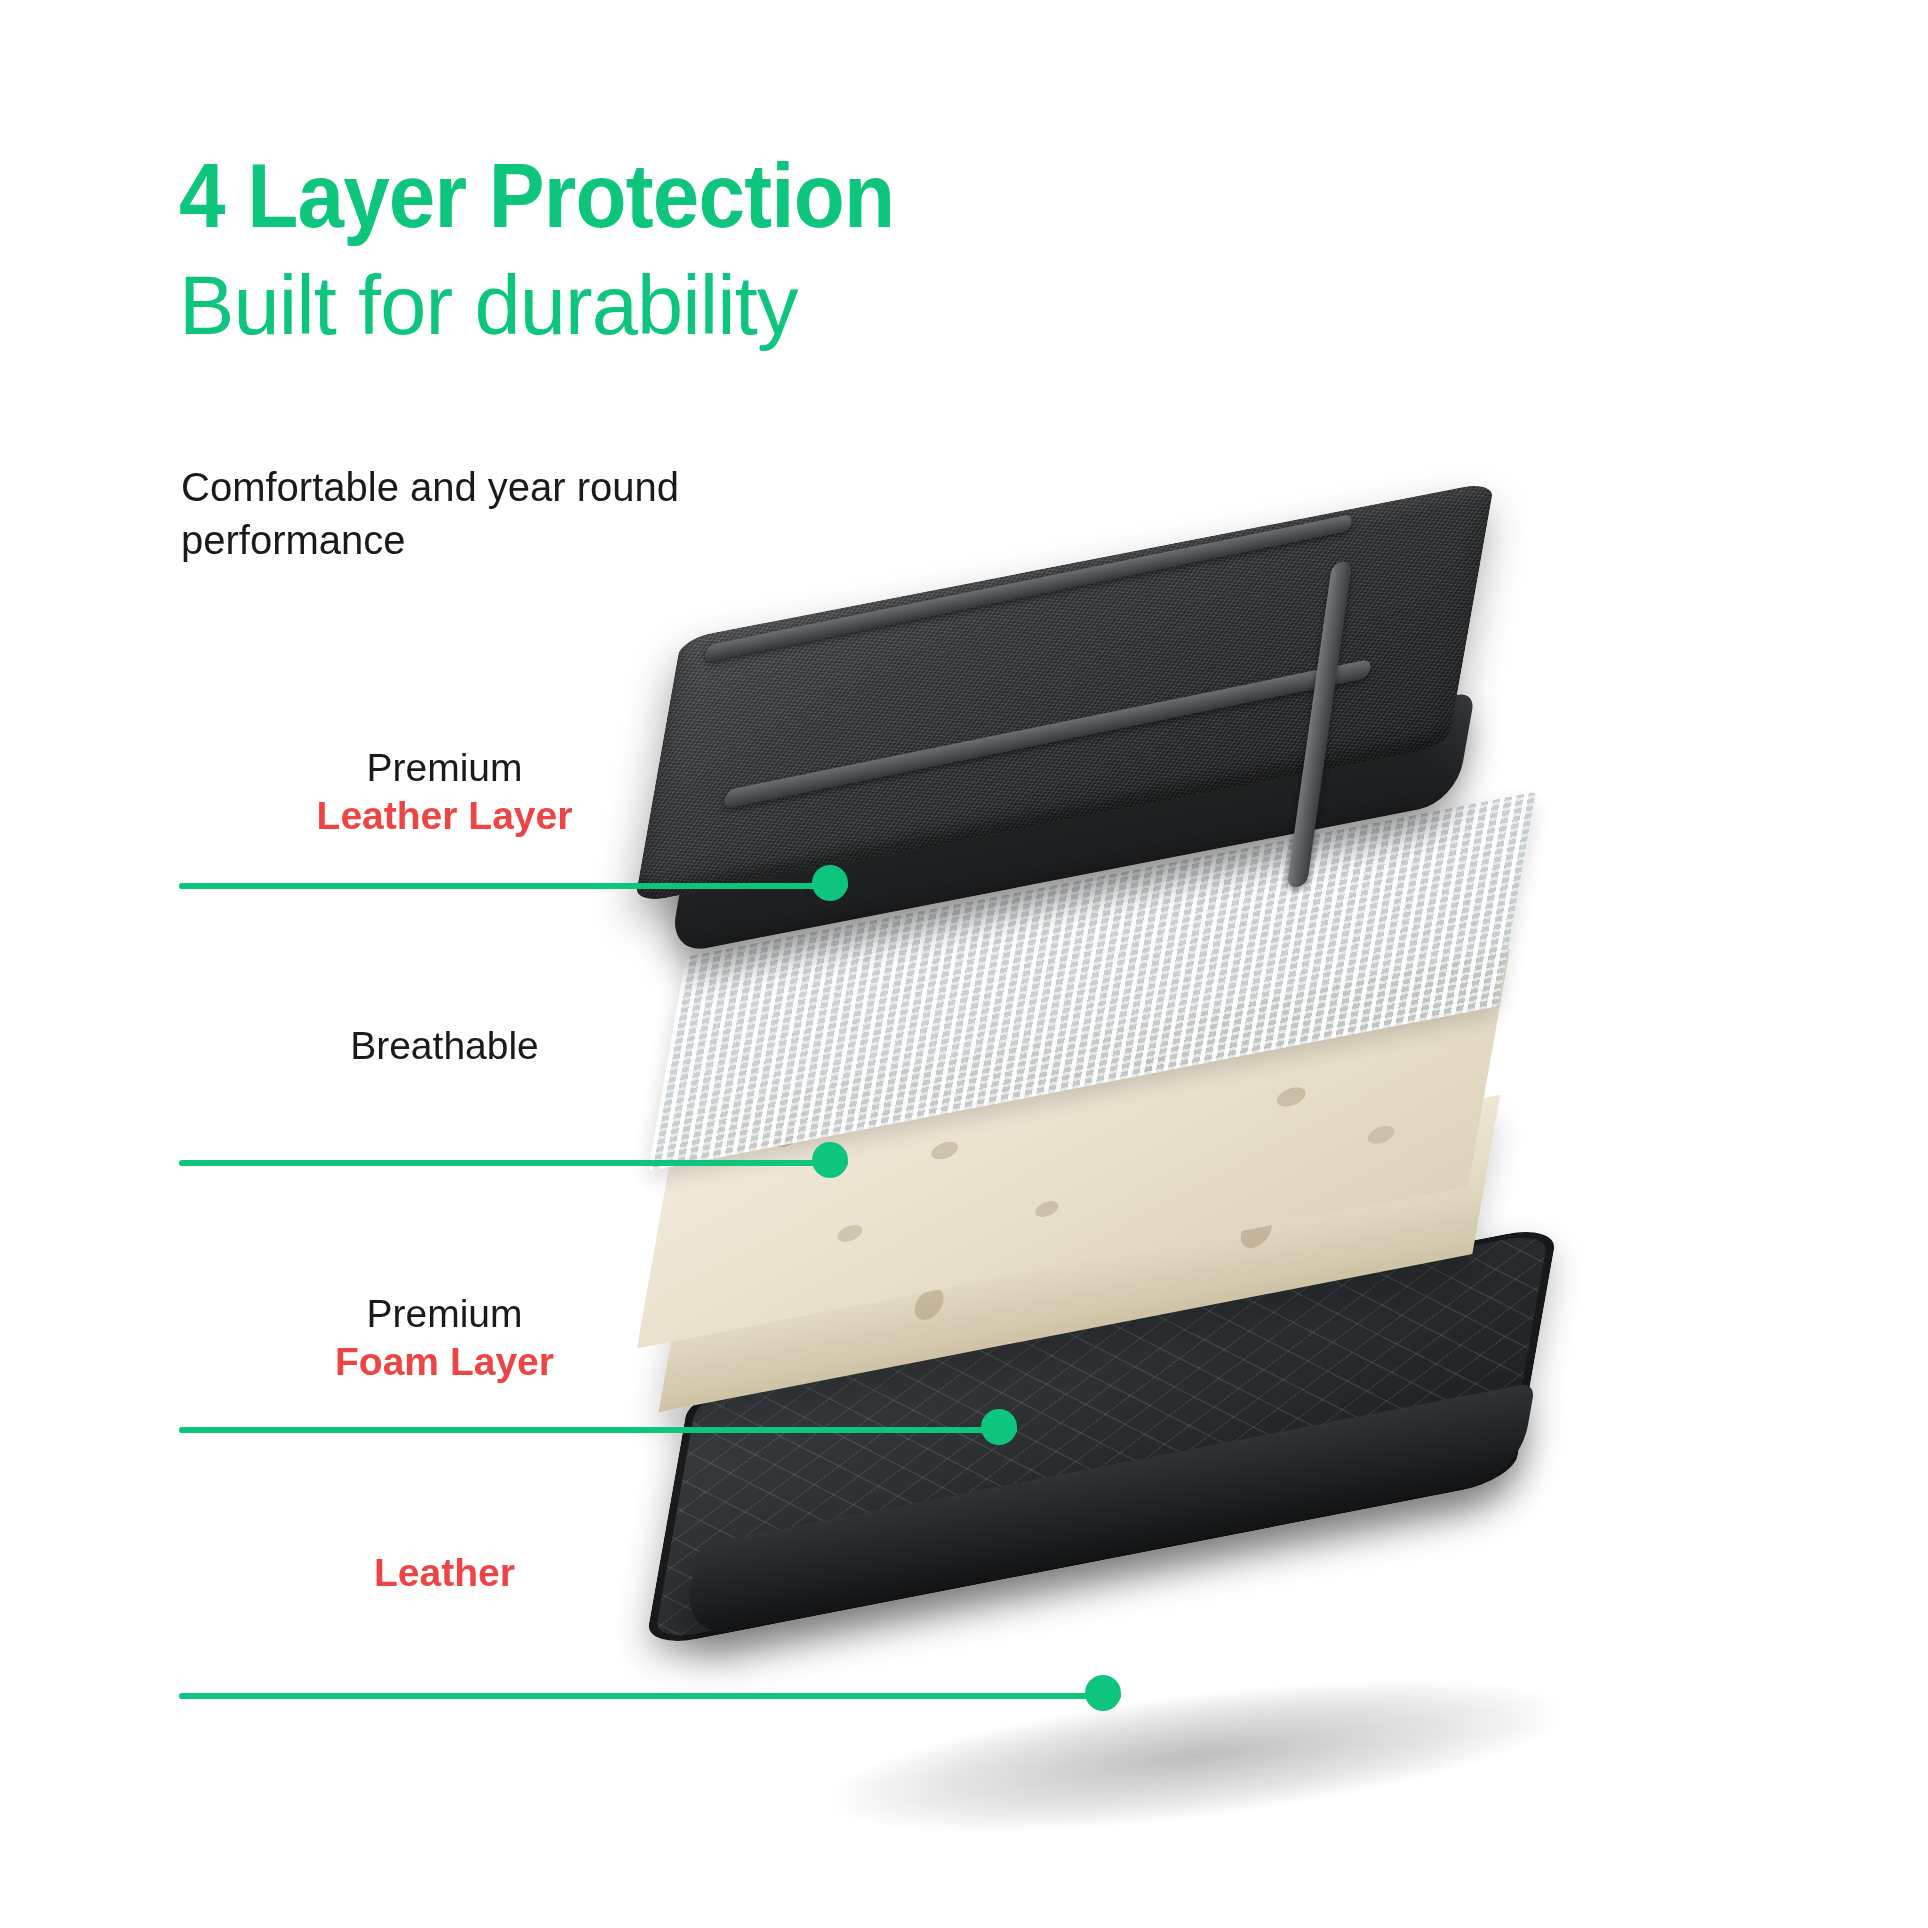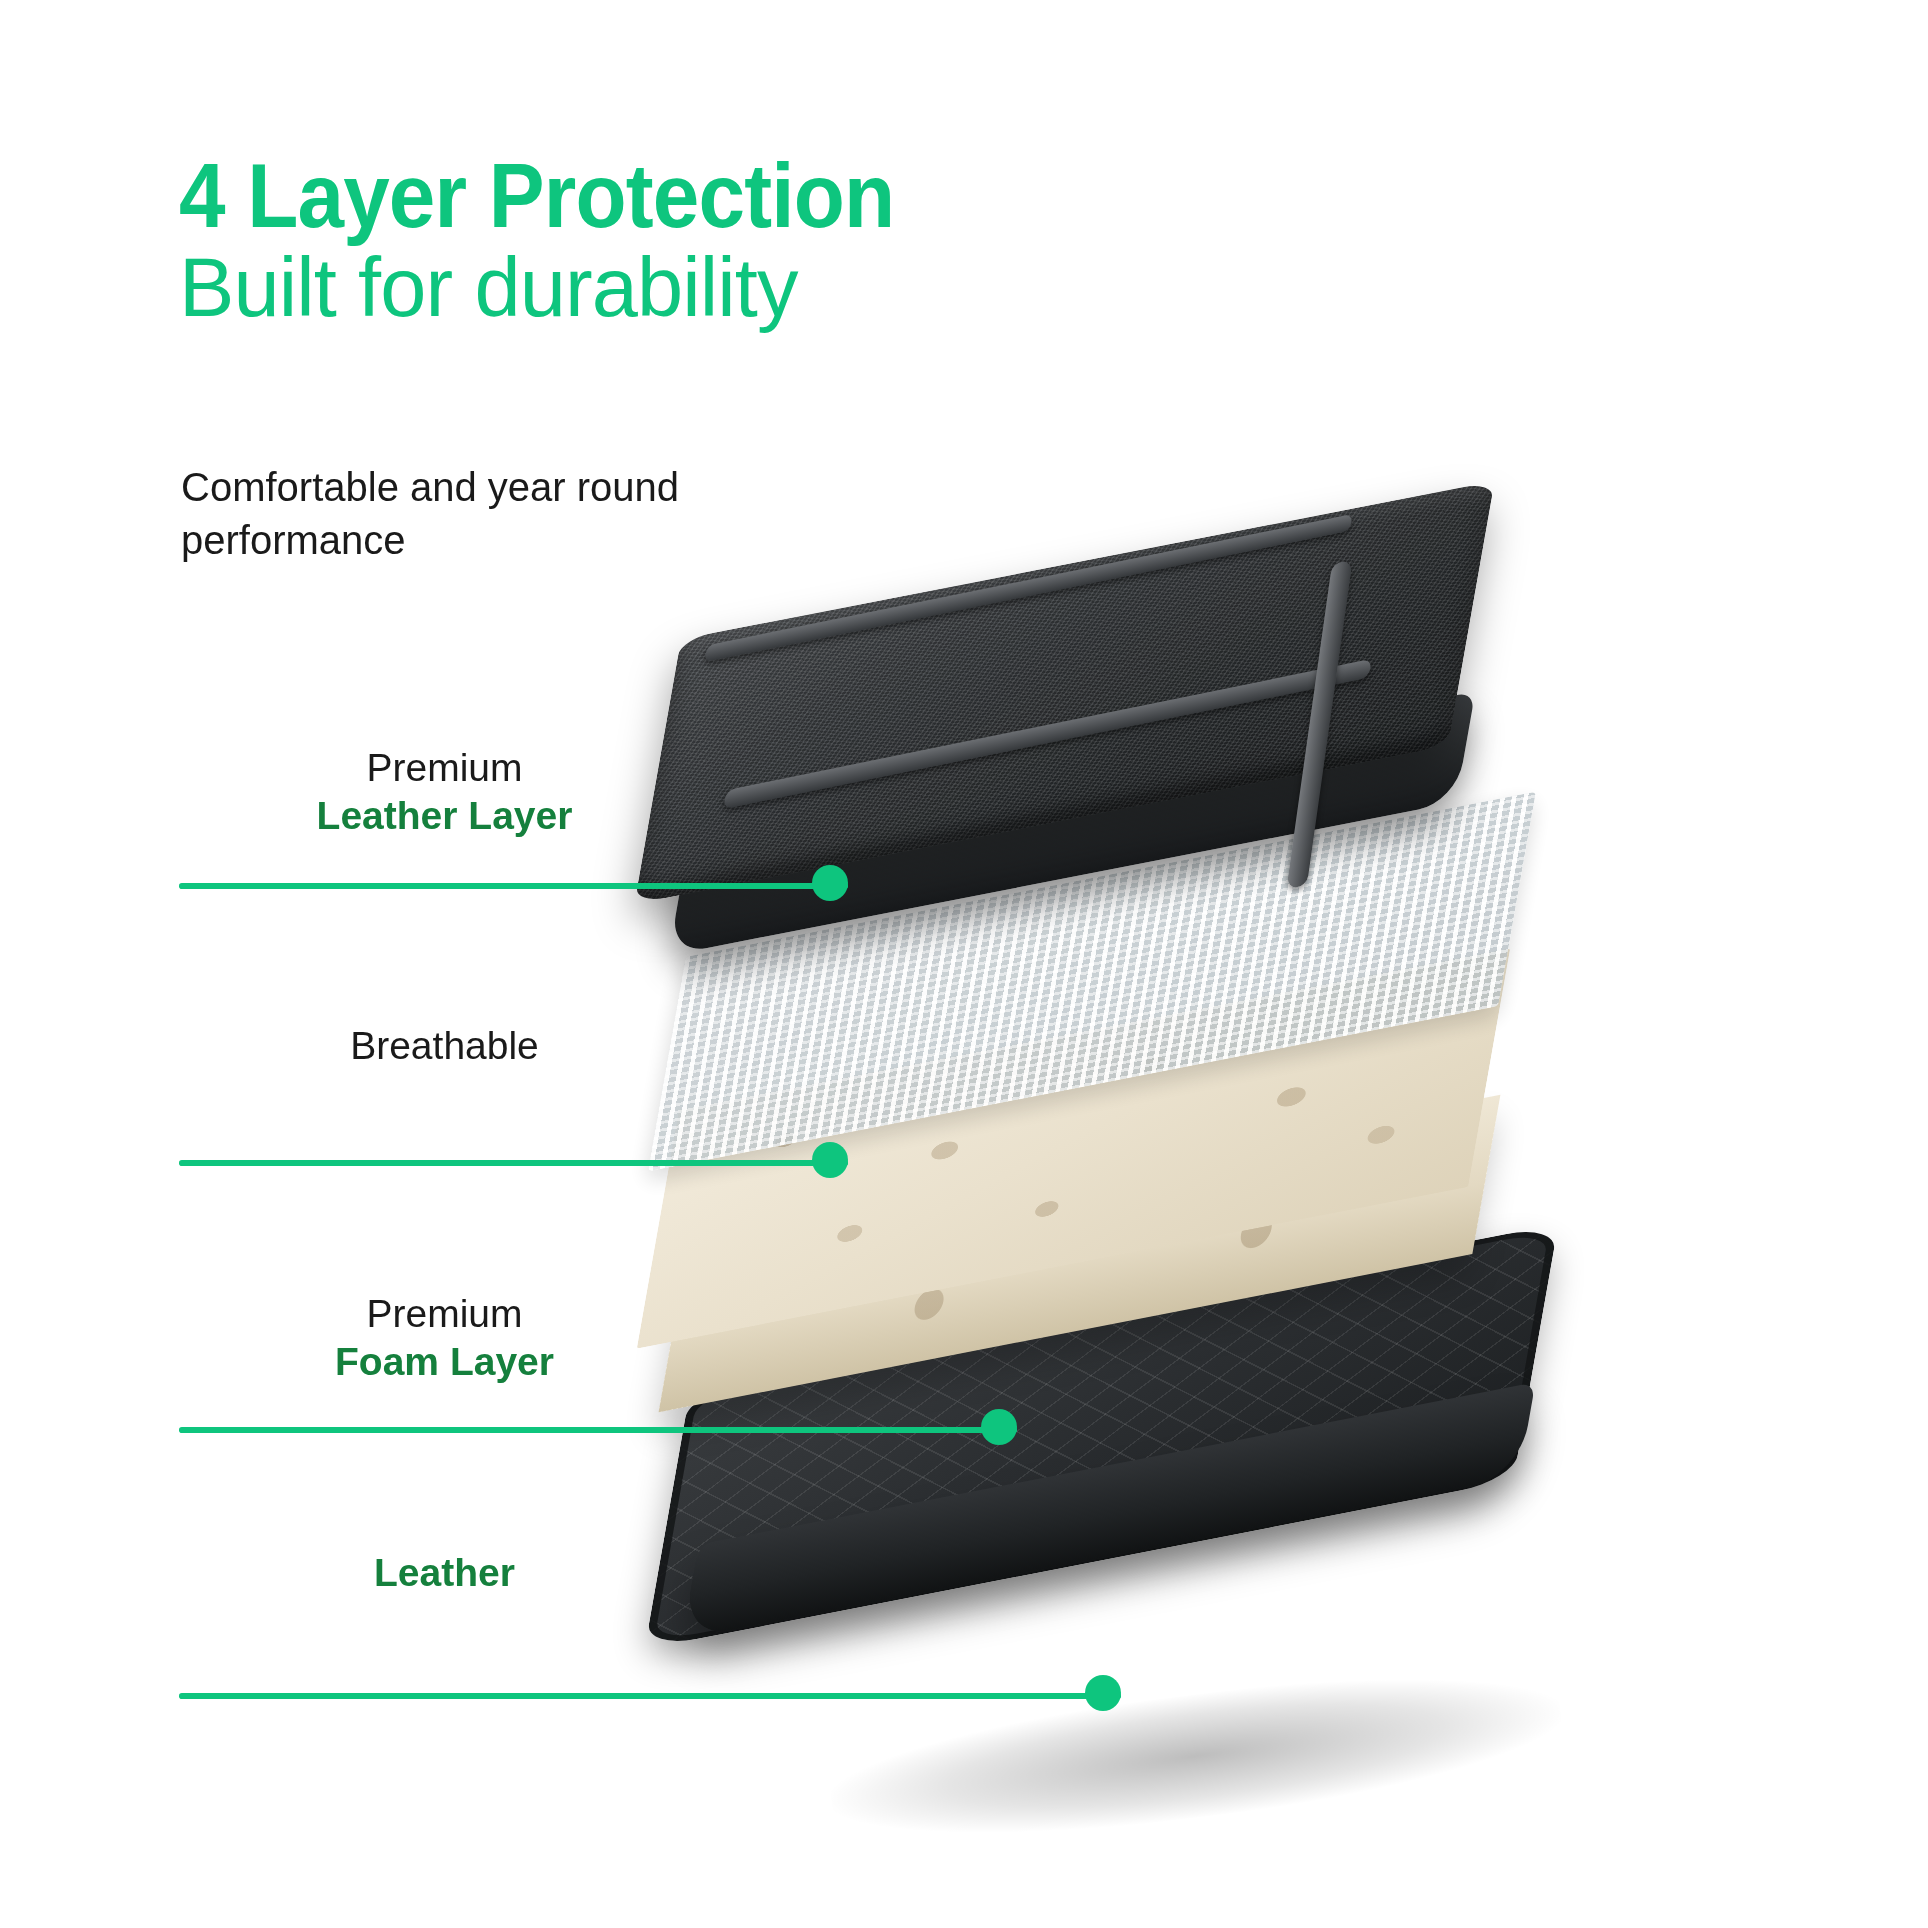--- a/index.html
+++ b/index.html
@@ -4,29 +4,29 @@
 <style>
   html,body{margin:0;padding:0;background:#fff;}
   body{width:1928px;height:1928px;position:relative;overflow:hidden;
        font-family:"Liberation Sans","DejaVu Sans",sans-serif;color:#111;}
 
   
   .headline-block{position:absolute;left:179px;top:151px;width:1036px;}
   .headline{font-size:90px;line-height:1.0;font-weight:bold;color:#0ec57e;
             letter-spacing:-0.9px;margin:0;transform:scaleX(.93);transform-origin:left center;}
   .subhead{font-size:83px;line-height:1.12;font-weight:normal;color:#0ec57e;
-           margin:1px 0 0 0;letter-spacing:-0.9px;}
+           margin:19px 0 0 0;letter-spacing:-0.9px;}
 
   .intro{position:absolute;left:181px;top:461px;width:527px;
          font-size:40px;line-height:1.32;color:#1a1a1a;font-weight:normal;}
 
   
   .callout{position:absolute;left:181px;width:527px;text-align:center;}
   .callout .c-top{font-size:39px;line-height:1.22;color:#1a1a1a;font-weight:normal;}
-  .callout .c-bot{font-size:39px;line-height:1.22;color:#15803d;font-weight:bold;}
+  .callout .c-bot{font-size:39px;line-height:1.22;color:#ef4444;font-weight:bold;}
   #callout-0{top:744px;}
   #callout-1{top:1022px;}
   #callout-2{top:1290px;}
   #callout-3{top:1549px;}
 
   
   .leader{position:absolute;height:5.6px;background:#0ec57e;border-radius:2.8px;}
   .dot{position:absolute;width:36px;height:36px;border-radius:50%;background:#0ec57e;}
 
   

